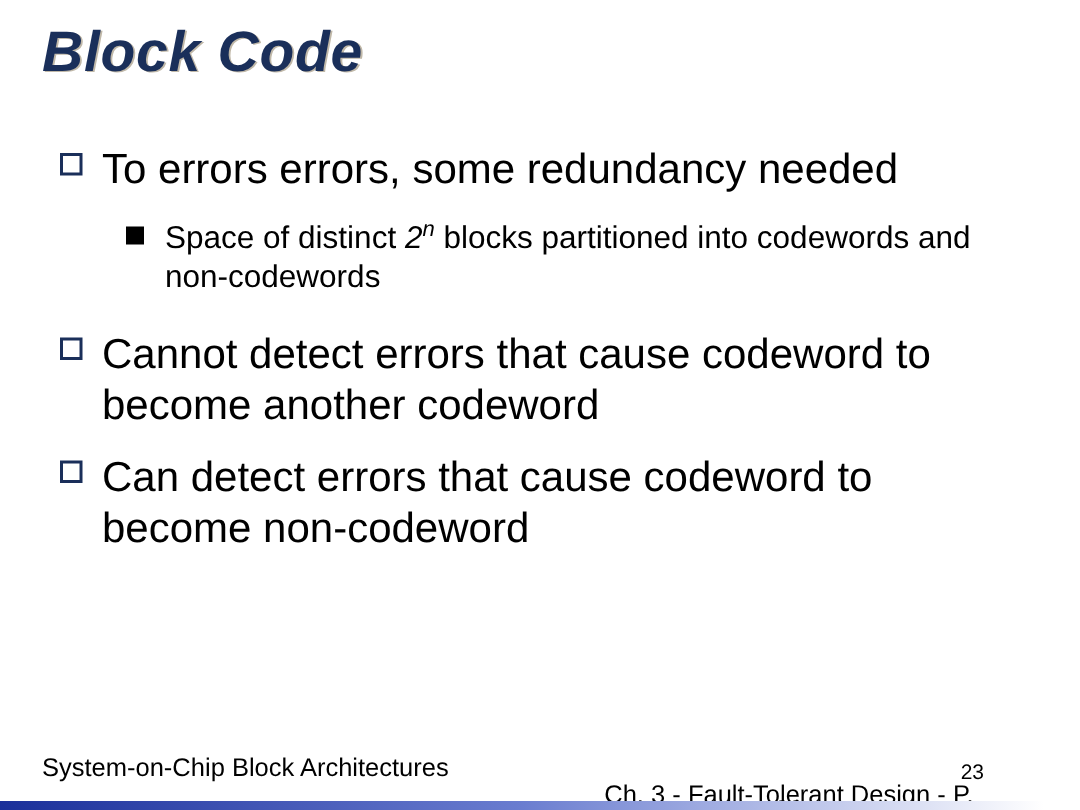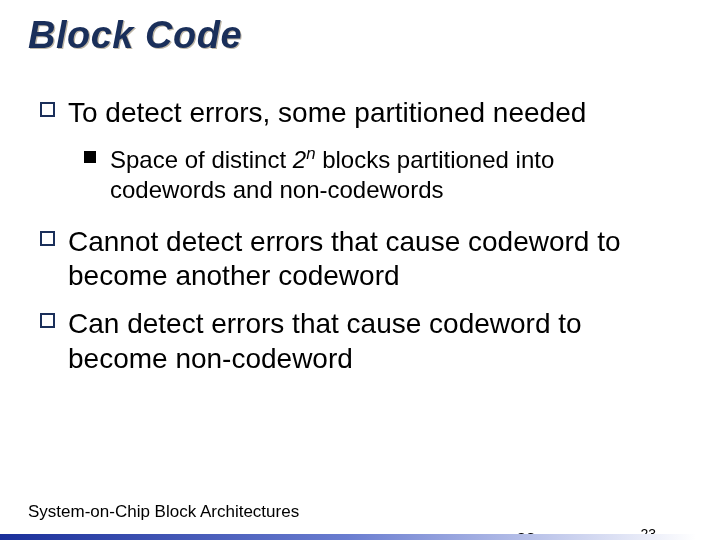--- a/index.html
+++ b/index.html
@@ -46,21 +46,21 @@
   .L1 .bullet {
     position: absolute;
     left: 0;
     top: 6px;
     width: 15px;
     height: 15px;
     border: 2px solid #1a2f5a;
     box-sizing: border-box;
   }
   .L2 {
-    font-size: 24px;
+    font-size: 21px;
     line-height: 1.25;
     margin: 4px 0 20px 0;
     padding-left: 70px;
     position: relative;
   }
   .L2 .bullet {
     position: absolute;
     left: 44px;
     top: 7px;
     width: 12px;
@@ -119,21 +119,21 @@
 <body>
 
 <div class="slide">
 
   <div class="title">Block Code</div>
 
   <div class="body">
 
     <div class="L1">
       <span class="bullet"></span>
-      <span>To detect errors, some partitioned needed</span>
+      <span>To errors errors, some redundancy needed</span>
     </div>
 
     <div class="L2">
       <span class="bullet"></span>
       <span>Space of distinct </span><span class="exp-base">2</span><sup class="exp">n</sup><span> blocks partitioned into codewords and non-codewords</span>
     </div>
 
     <div class="L1">
       <span class="bullet"></span>
       <span>Cannot detect errors that cause codeword to become another codeword</span>
@@ -143,17 +143,18 @@
       <span class="bullet"></span>
       <span>Can detect errors that cause codeword to become non-codeword</span>
     </div>
 
   </div>
 
   <div class="footer-left">System-on-Chip Block Architectures</div>
 
   <div class="footer-right">
     <span class="pagenum">23</span>
+    <span>Ch. 3 - Fault-Tolerant Design - P.</span>
     <div class="clip">23</div>
   </div>
 
   <div class="gradbar"></div>
 </div>
 
 </body></html>

